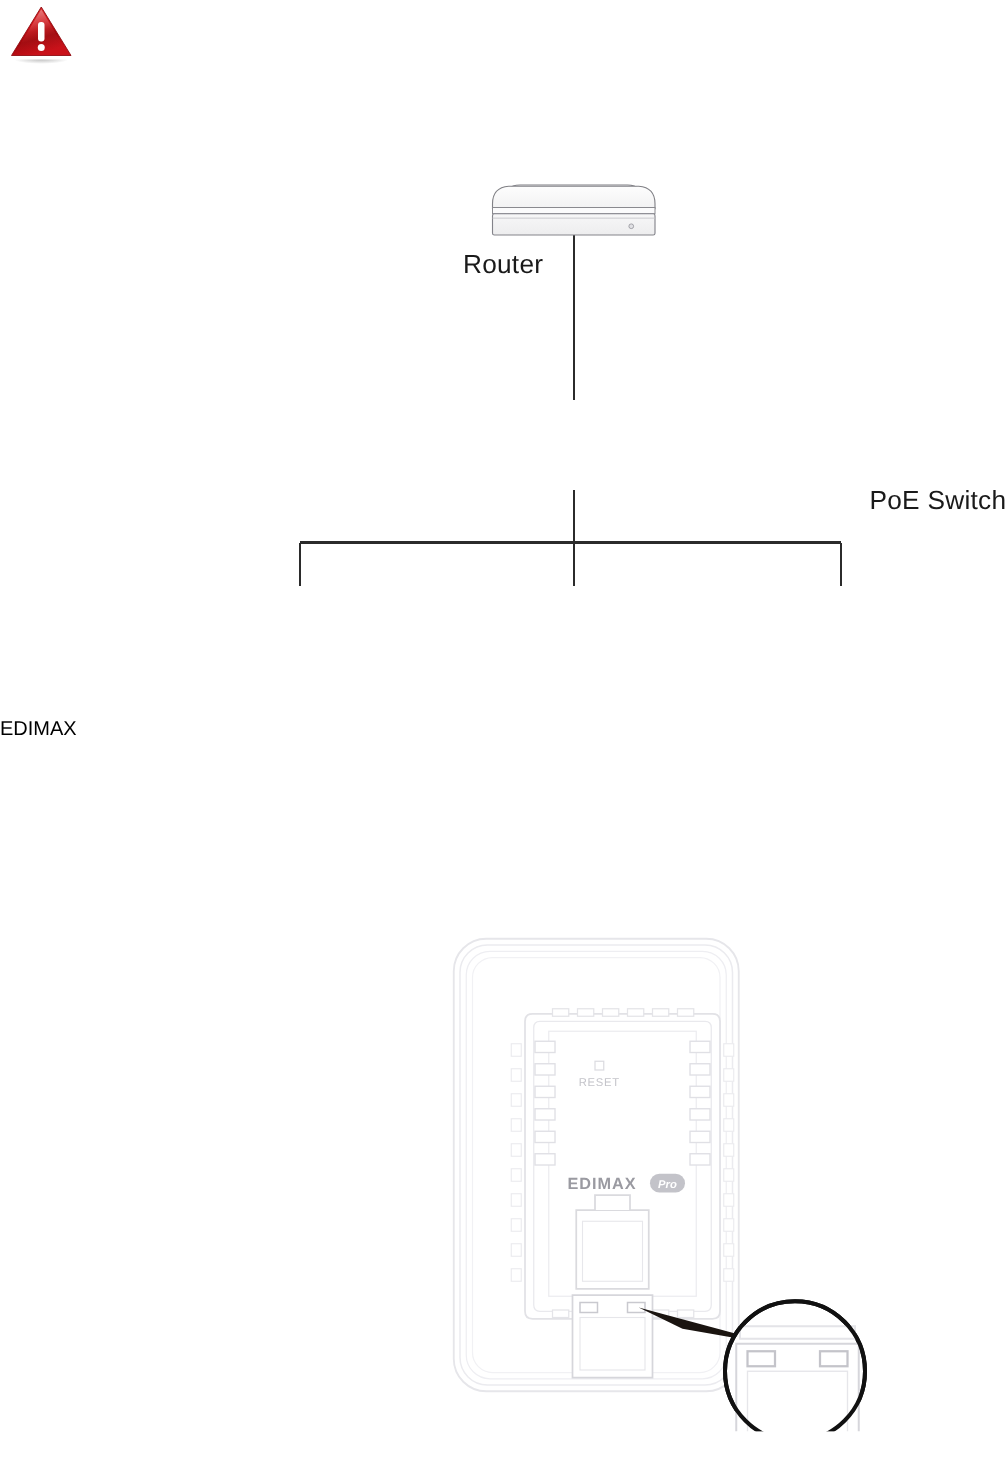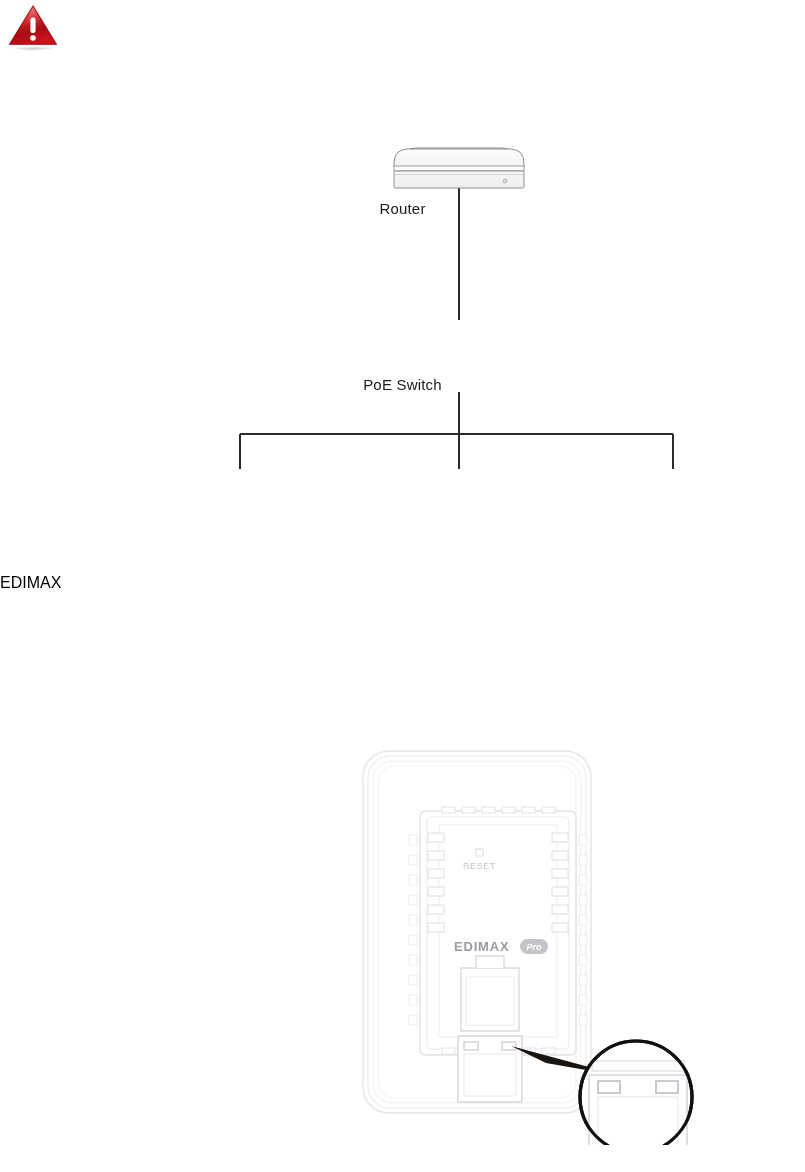--- a/index.html
+++ b/index.html
@@ -31,32 +31,33 @@
     position: absolute;
     left: 0;
     top: 130px;
     width: 805px;
     height: 440px;
   }
   .node-label {
     position: absolute;
     text-align: center;
     font-family: "Liberation Sans", sans-serif;
-    font-size: 15px;
+    font-size: 21px;
     color: #1a1a1a;
     letter-spacing: 0.2px;
     white-space: nowrap;
   }
   .label-router {
     left: 0; right: 0;
     top: 70px;
   }
   .label-switch {
     left: 0; right: 0;
-    top: 246px;
+    top: 259px;
+    text-align: right;
   }
   
   .product-figure {
     position: absolute;
     left: 306px;
     top: 745px;
     width: 400px;
     height: 400px;
   }
 </style>

